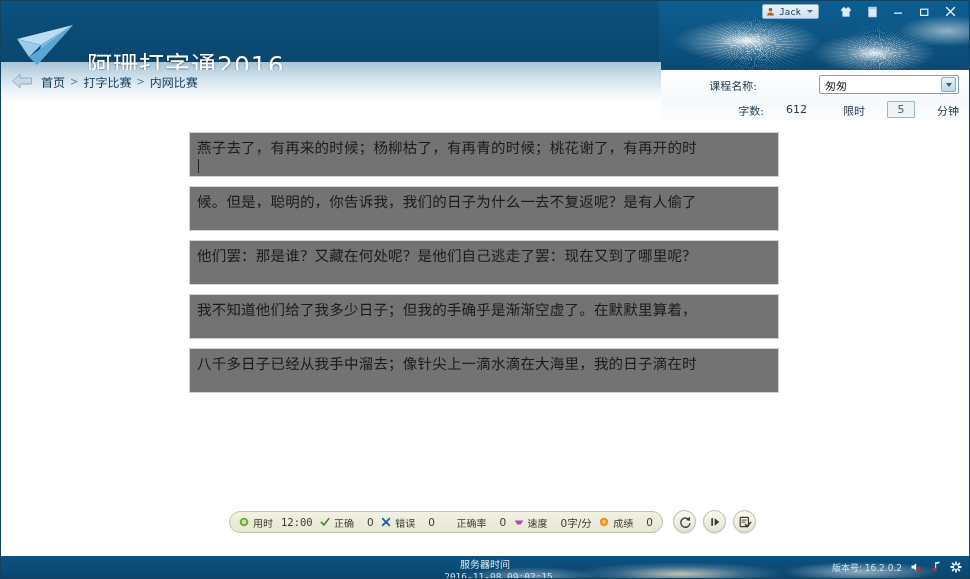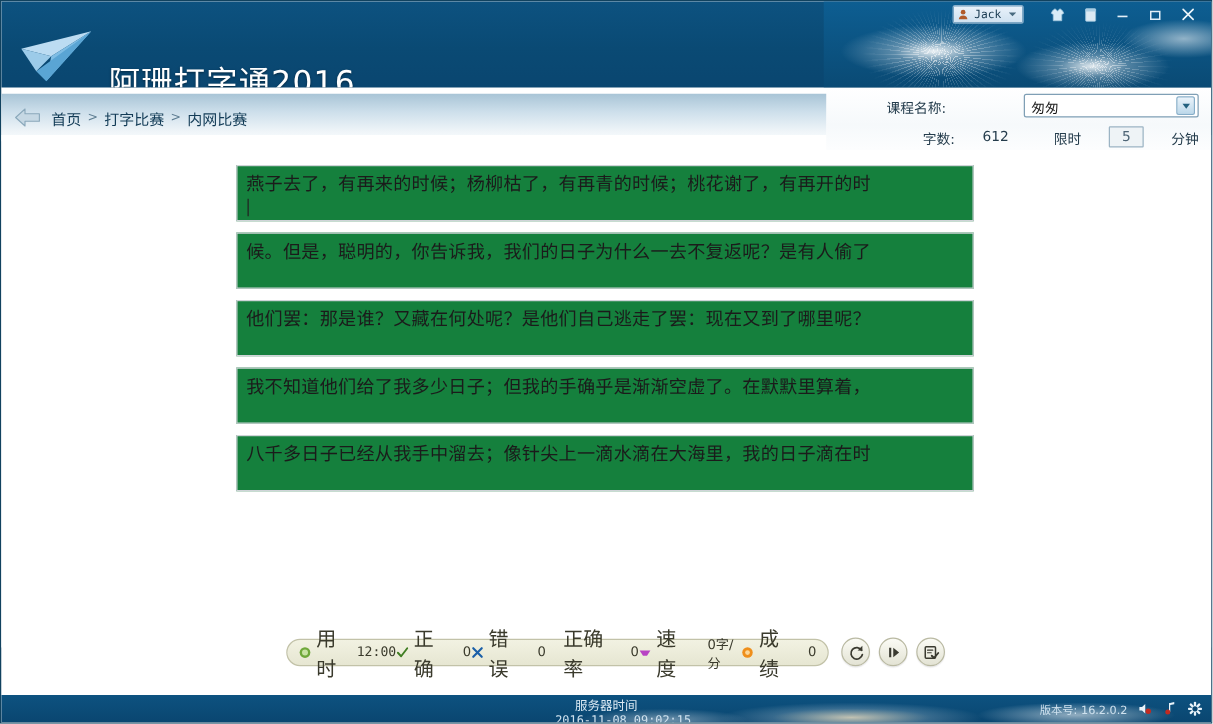--- a/index.html
+++ b/index.html
@@ -78,21 +78,21 @@
     border-right: 3px solid transparent; border-top: 3px solid #4a6b80; margin-left: 2px;
   }
   .wbtn {
     width: 26px; height: 20px; display: flex; align-items: center;
     justify-content: center; color: #e4f0f8;
   }
   .wbtn svg { display: block; }
 
   
   .crumbbar {
-    position: absolute; left: 0; top: 74px; width: 660px; height: 38px;
+    position: absolute; left: 0; top: 61px; width: 660px; height: 38px;
     background: linear-gradient(180deg, #a8c4d6 0%, #cddfeb 38%, #eef4f8 78%, #fbfdfe 100%);
     display: flex; align-items: center; padding-left: 10px; gap: 8px;
   }
   .back-arrow { width: 22px; height: 20px; display: block; flex: none; }
   .crumbs { display: flex; align-items: center; gap: 5px; font-size: 12px; color: #1d3c52; }
   .crumb { color: #123b56; }
   .crumb.link { cursor: pointer; }
   .crumb-sep { color: #5d7d92; font-size: 10px; }
 
   
@@ -127,21 +127,21 @@
   }
 
   
   .main {
     position: absolute; left: 0; top: 107px; width: 968px; height: 410px;
     background: #ffffff;
   }
   .lines { position: absolute; left: 188px; top: 24px; width: 590px; }
   .line-box {
     width: 590px; height: 45px; border: 1px solid #cfd4d8;
-    background: #15803d; margin-bottom: 9px; padding: 6px 8px 0 7px;
+    background: #737373; margin-bottom: 9px; padding: 6px 8px 0 7px;
     position: relative;
   }
   .line-text {
     font-size: 14.5px; color: #1b1b1b; line-height: 19px;
     letter-spacing: 0.2px; white-space: nowrap;
     font-family: "DejaVu Sans", "Liberation Sans", sans-serif;
   }
   .caret-bar {
     position: absolute; left: 8px; top: 26px; width: 1px; height: 14px;
     background: #222; 
@@ -149,21 +149,21 @@
 
   
   .statsbar {
     position: absolute; left: 228px; top: 403px; width: 434px; height: 22px;
     background: linear-gradient(180deg, #f2f2e2 0%, #e6e6d2 100%);
     border: 1px solid #c2c2a8; border-radius: 11px;
     display: flex; align-items: center; padding: 0 9px; gap: 0;
   }
   .stat { display: flex; align-items: center; gap: 4px; }
   .stat-ico { width: 10px; height: 10px; display: block; flex: none; }
-  .stat-label { font-size: 16px; color: #3a3a2c; }
+  .stat-label { font-size: 10px; color: #3a3a2c; }
   .stat-val {
     font-size: 10.5px; color: #3a3a2c; margin-left: 9px;
     font-family: "DejaVu Sans", "Liberation Sans", sans-serif;
   }
   .stat-val.time { font-family: "DejaVu Sans Mono", "Liberation Mono", monospace; margin-left: 4px; }
   .stat-gap { flex: 1 1 auto; }
 
   .roundbtns {
     position: absolute; left: 672px; top: 402px; display: flex; gap: 7px;
   }

